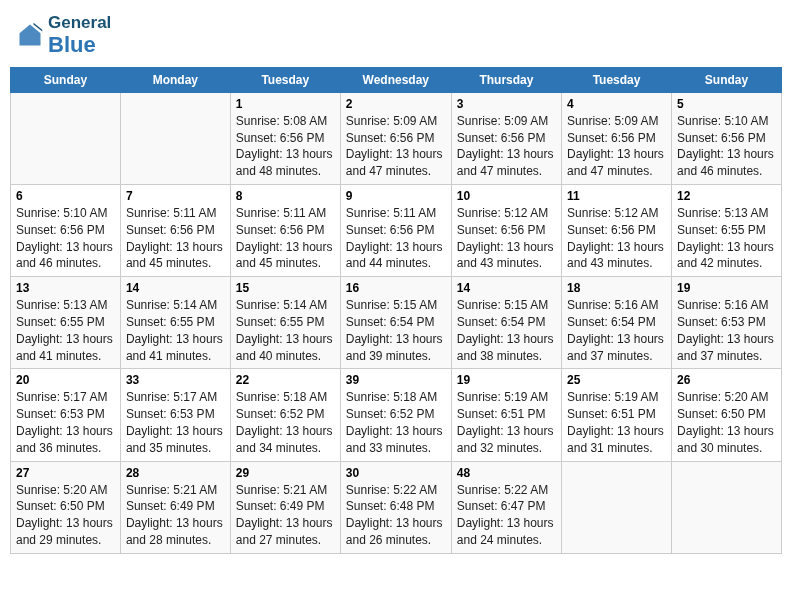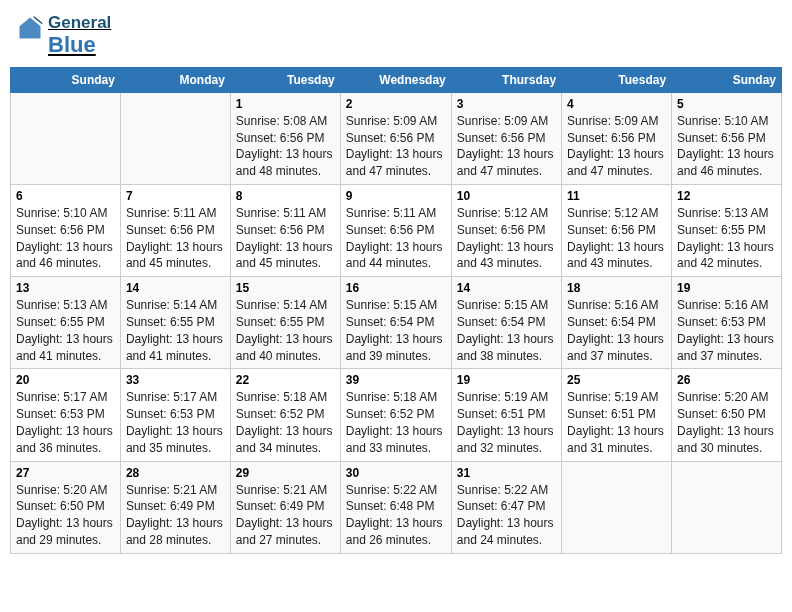--- a/index.html
+++ b/index.html
@@ -12,23 +12,22 @@
     }
     .header {
       display: flex;
       justify-content: space-between;
       align-items: flex-start;
       margin-bottom: 6px;
       padding: 4px 6px;
     }
     .logo {
       display: flex;
-      align-items: flex-start;
+      align-items: center;
       gap: 4px;
-      text-decoration: underline;
     }
     .logo-icon {
       width: 28px;
       height: 28px;
     }
     .title-block {
       text-align: right;
     }
     .month-title {
       font-size: 38px;
@@ -41,21 +40,21 @@
       color: #333;
     }
     table {
       width: 100%;
       border-collapse: collapse;
       font-size: 10.5px;
     }
     thead tr th {
       background: #2e75b6;
       color: #fff;
-      text-align: right;
+      text-align: center;
       padding: 5px 5px;
       font-size: 12px;
       font-weight: bold;
       border: 1px solid #2e75b6;
     }
     tbody tr td {
       vertical-align: top;
       border: 1px solid #ccc;
       padding: 4px 5px;
       height: 80px;
@@ -299,21 +298,21 @@
           Sunrise: 5:21 AM<br>Sunset: 6:49 PM<br>Daylight: 13 hours and 27 minutes.
         </div>
         </td>
         <td>
           <span class="day-num">30</span>
         <div class="day-info">
           Sunrise: 5:22 AM<br>Sunset: 6:48 PM<br>Daylight: 13 hours and 26 minutes.
         </div>
         </td>
         <td>
-          <span class="day-num">31</span>
+          <span class="day-num">48</span>
         <div class="day-info">
           Sunrise: 5:22 AM<br>Sunset: 6:47 PM<br>Daylight: 13 hours and 24 minutes.
         </div>
         </td>
         <td class="empty"></td>
         <td class="empty"></td>
       </tr>
     </tbody>
 </table>
 

